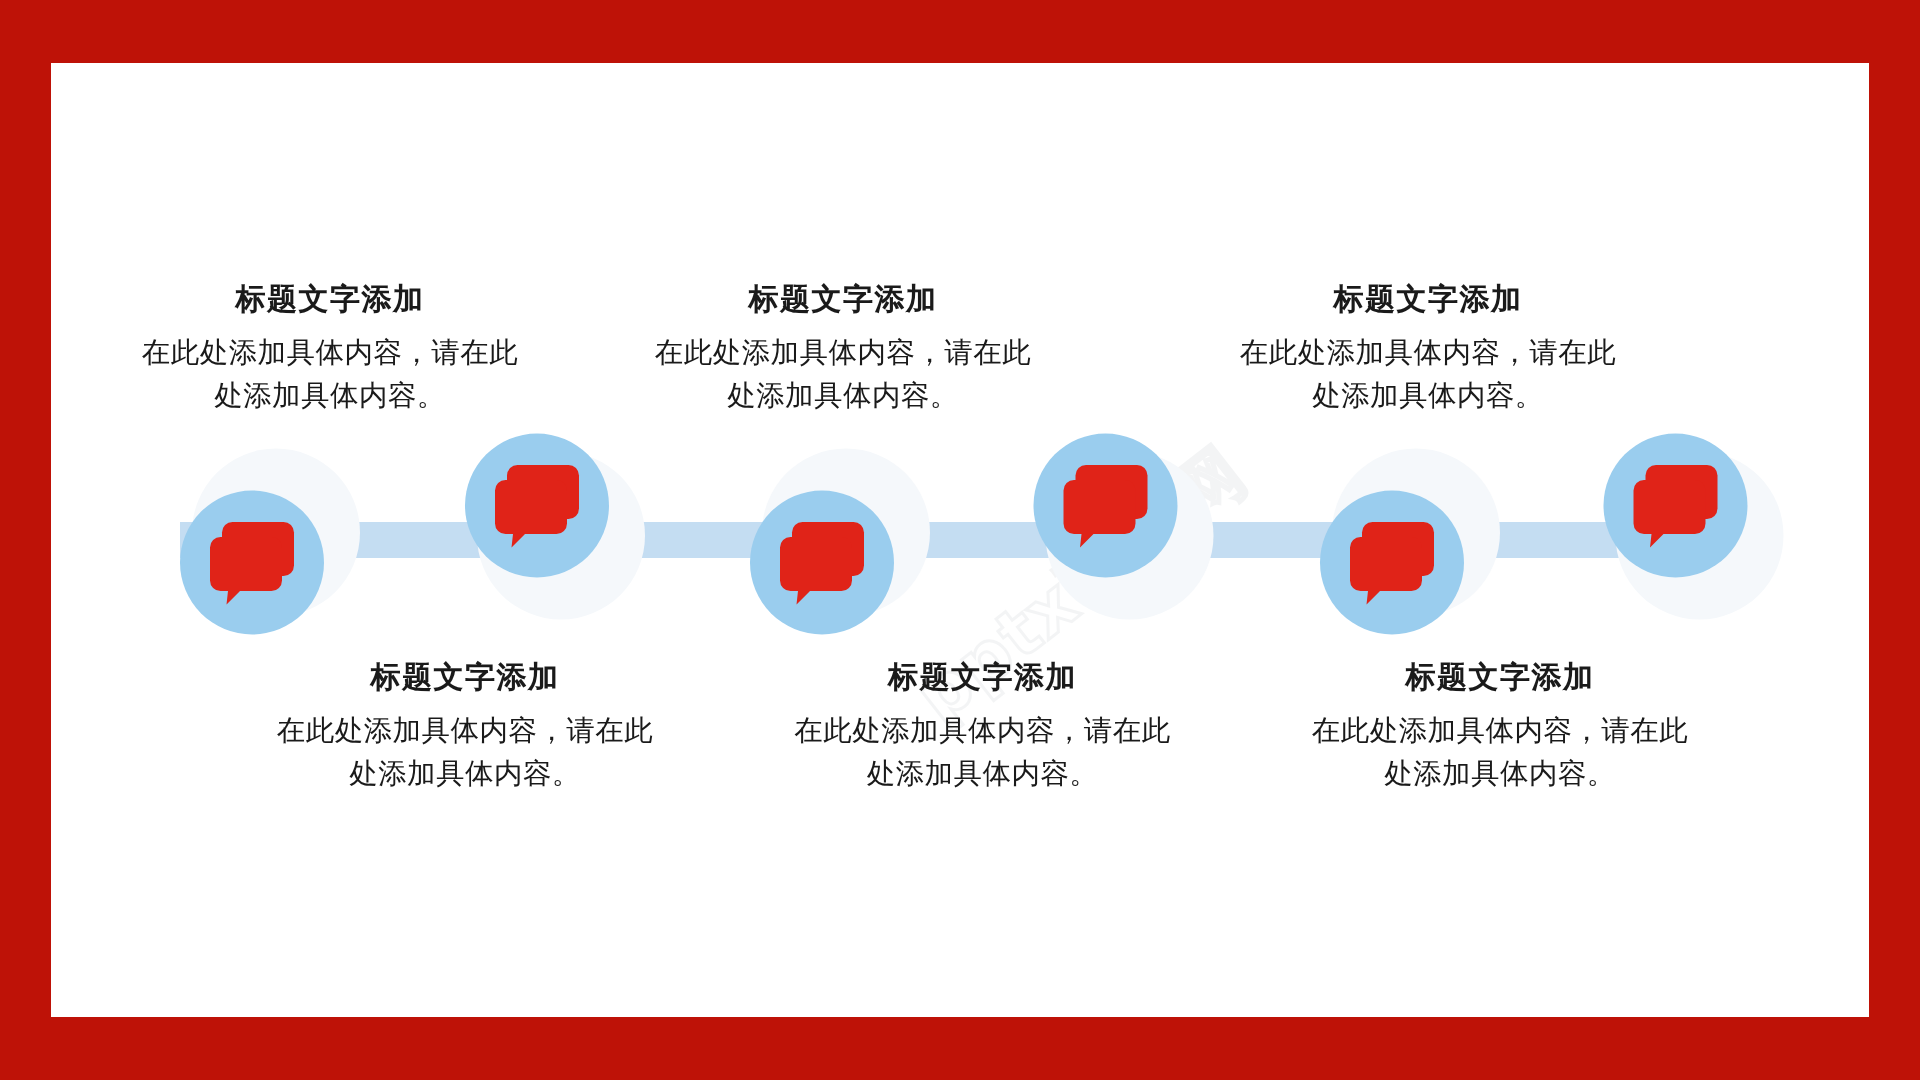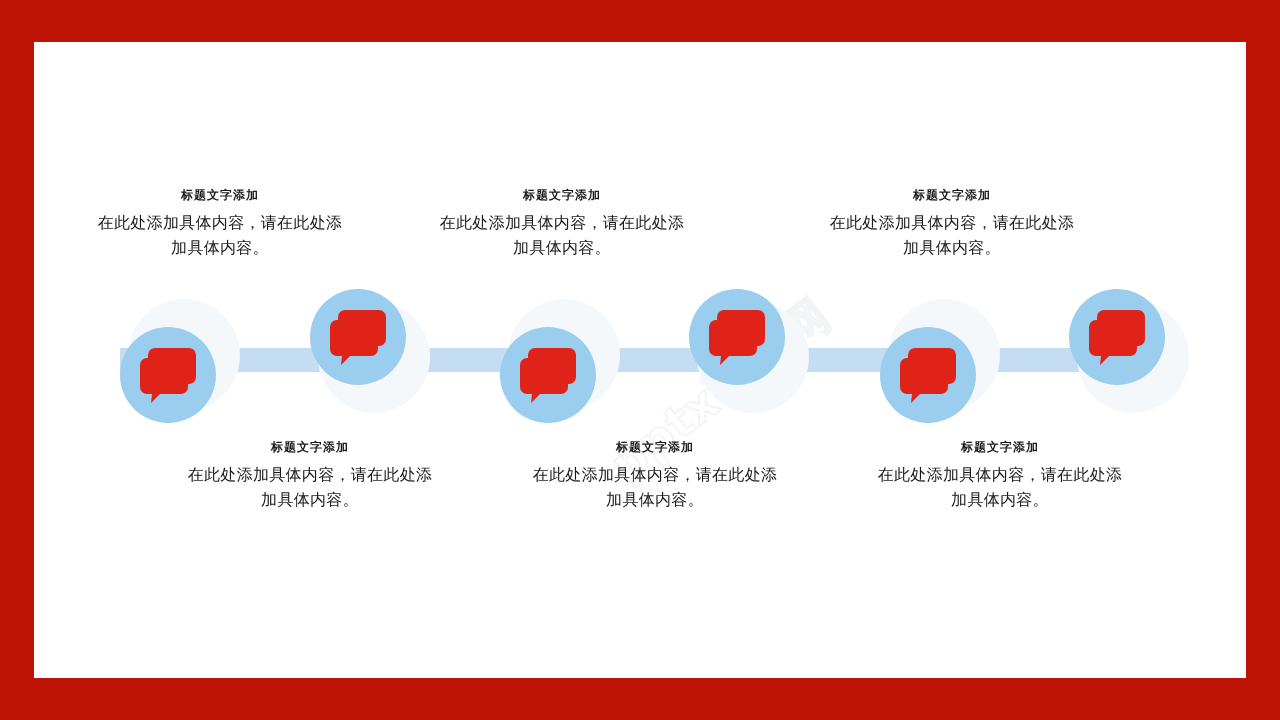--- a/index.html
+++ b/index.html
@@ -103,29 +103,29 @@
   }
 
   
   .txt {
     position: absolute;
     text-align: center;
     z-index: 6;
     color: #1a1a1a;
   }
   .txt .t-title {
-    font-size: 12px;
+    font-size: 20px;
     font-weight: bold;
     letter-spacing: 1px;
     line-height: 1.25;
     margin: 0 0 8px 0;
     white-space: nowrap;
   }
   .txt .t-body {
-    font-size: 16px;
+    font-size: 19px;
     line-height: 1.55;
     letter-spacing: 0.3px;
     margin: 0;
   }
   .txt.top  { width: 260px; }
   .txt.bot  { width: 260px; }
 </style>
 </head>
 <body>
 

